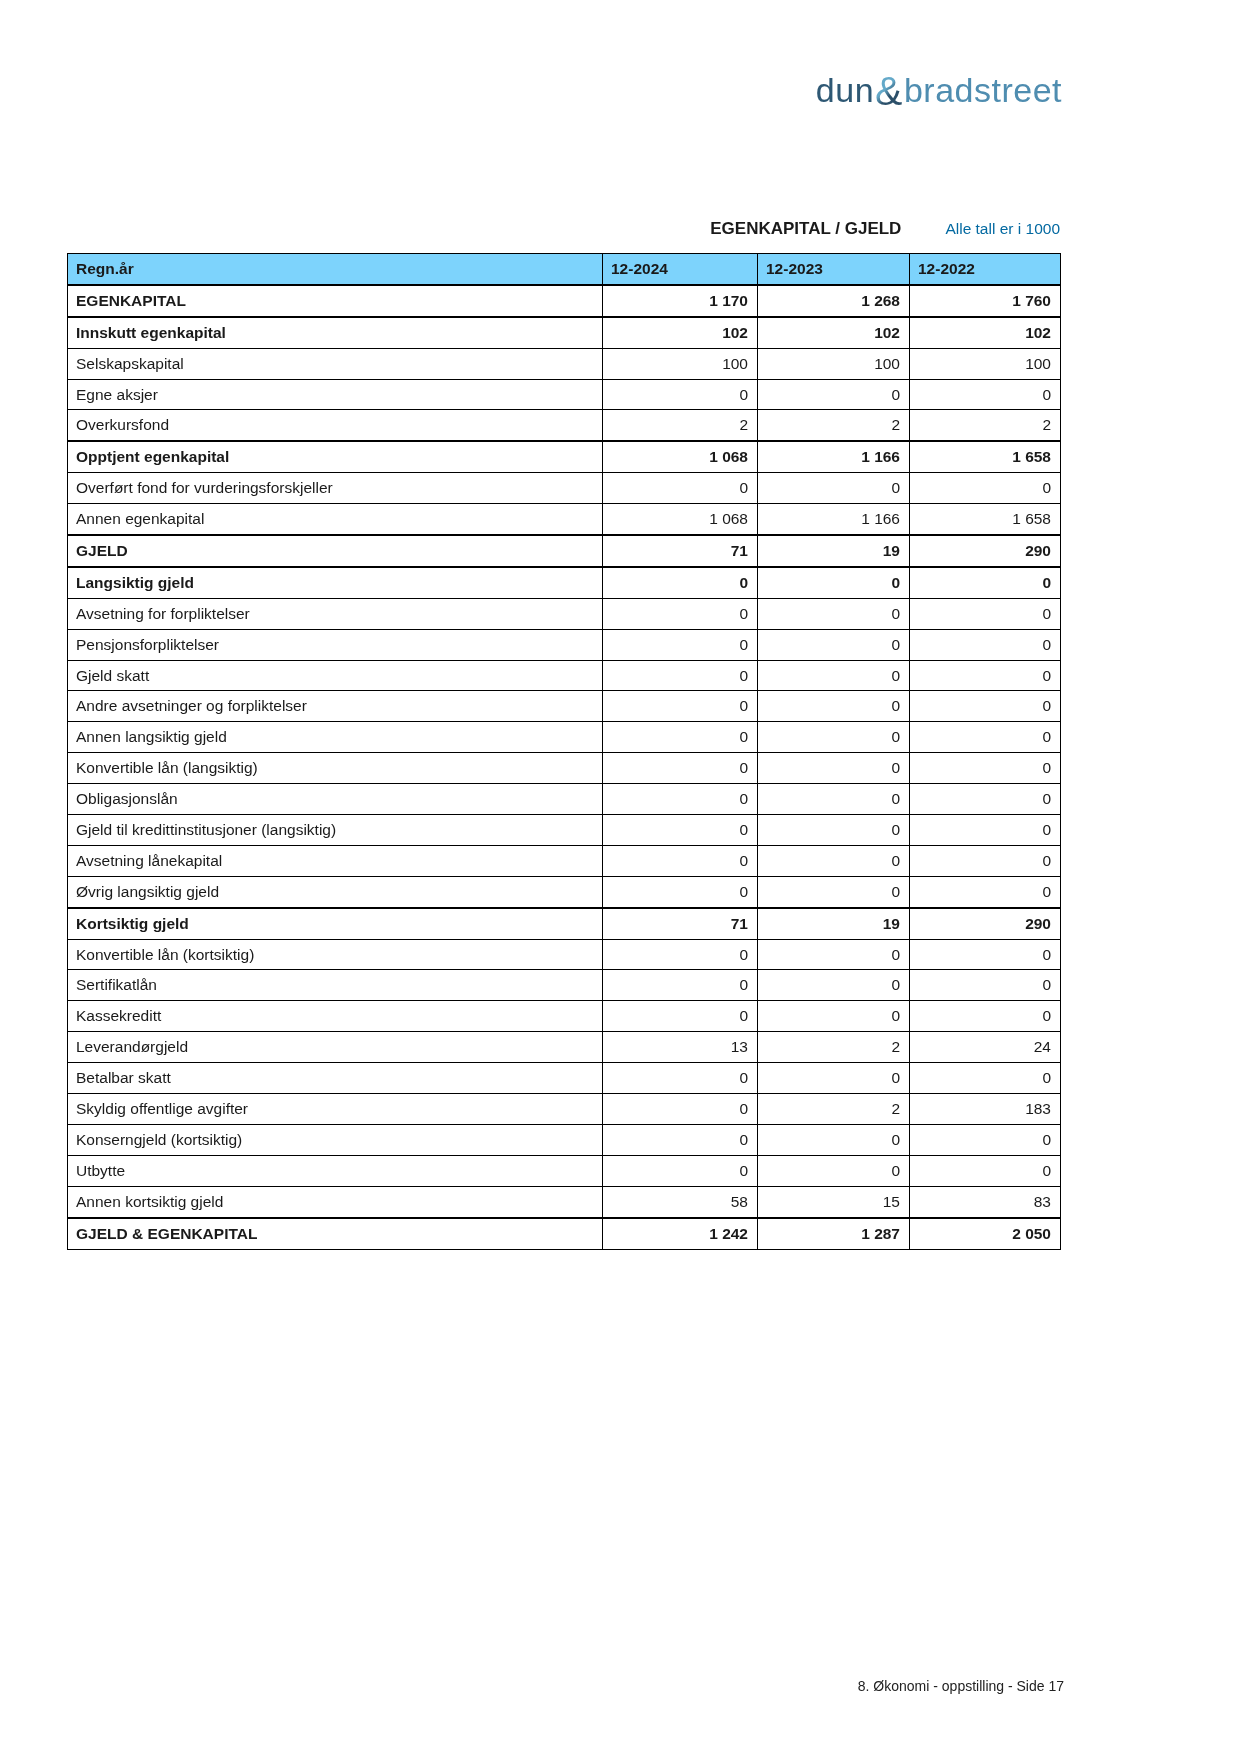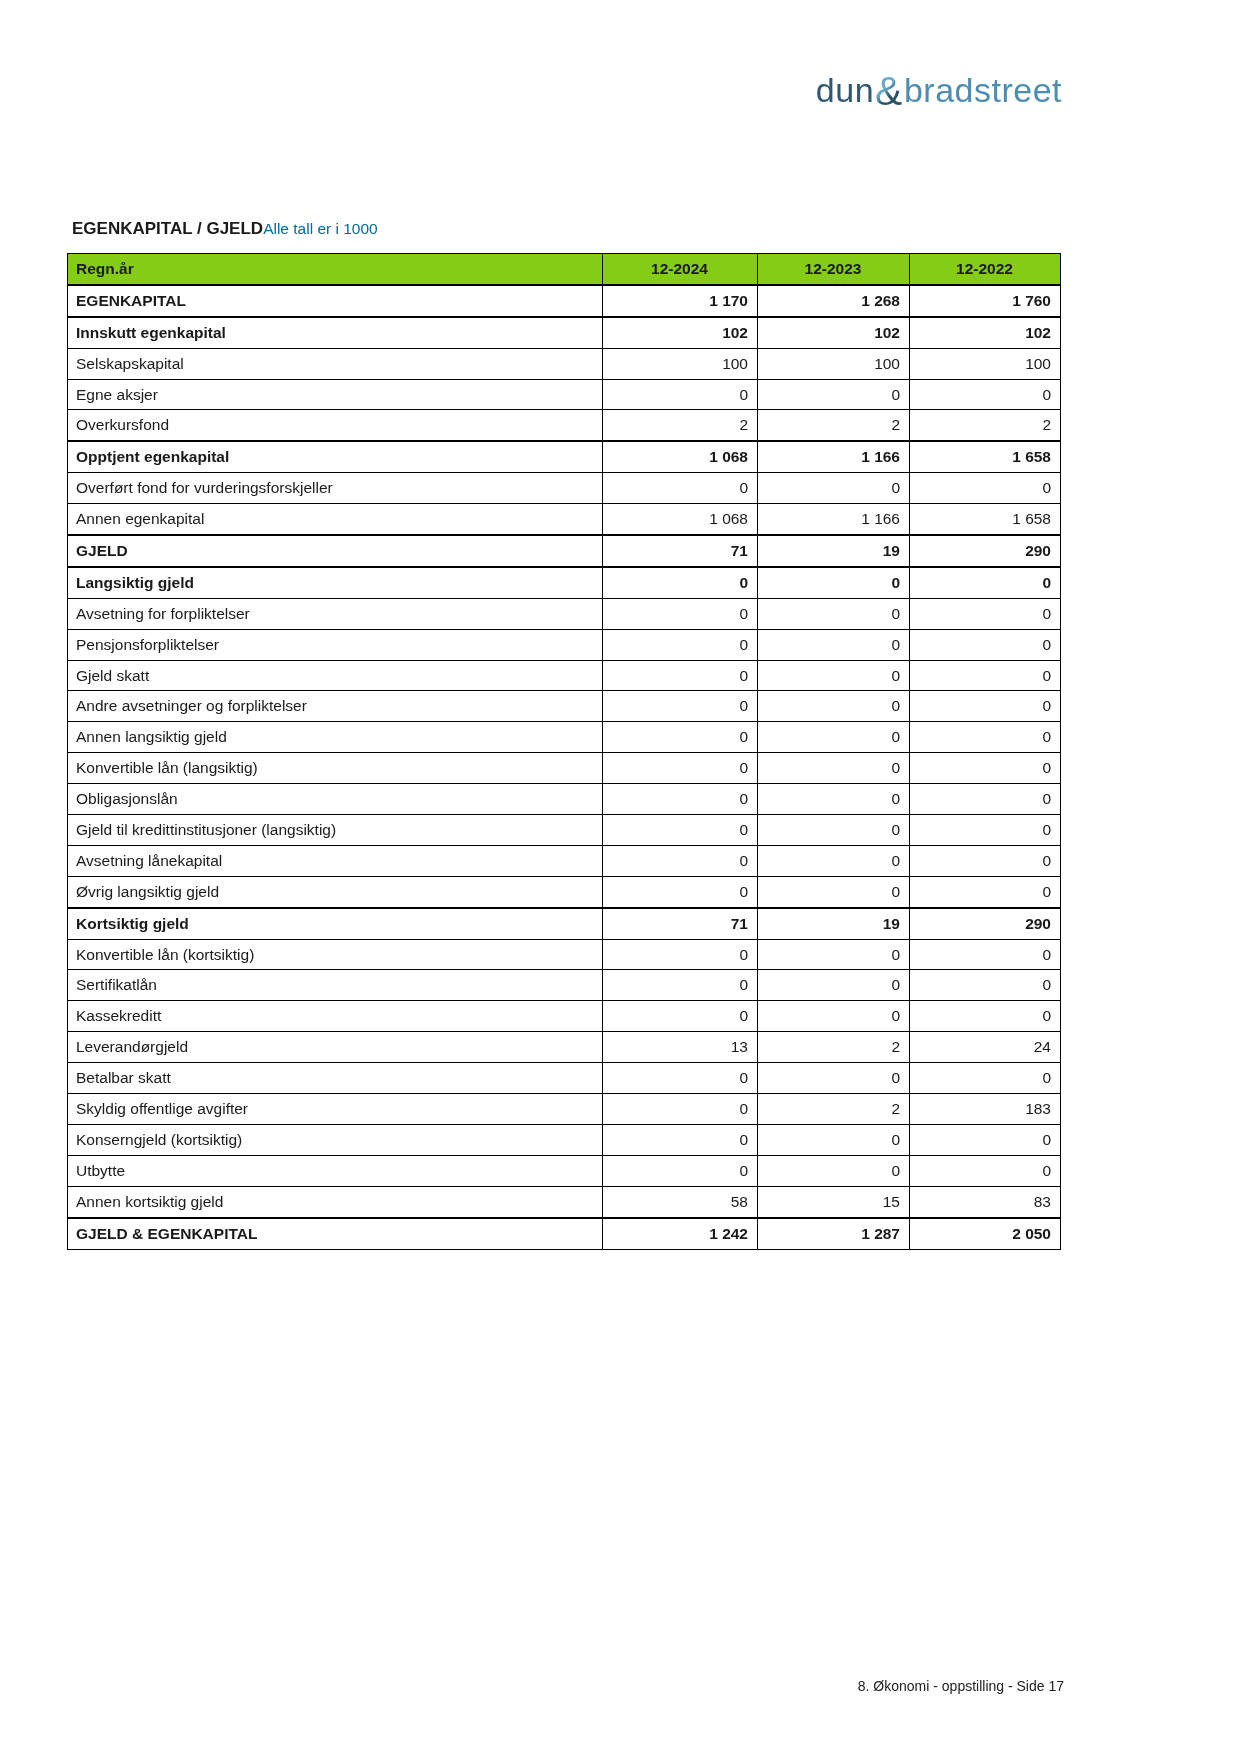--- a/index.html
+++ b/index.html
@@ -13,33 +13,33 @@
   @supports ((-webkit-background-clip: text) or (background-clip: text)) {
     .logo .amp {
       background-image: linear-gradient(135deg, #64A9C9 42%, #2B4F69 58%);
       -webkit-background-clip: text; background-clip: text; color: transparent;
     }
   }
   .logo .bradstreet { color: #4F8DB0; }
 
   
   .title-row { position: absolute; left: 72px; top: 219px; width: 988px;
-               display: flex; justify-content: flex-start; align-items: baseline; }
+               display: flex; justify-content: flex-end; align-items: baseline; gap: 44px; }
   .doc-title { font-weight: bold; font-size: 17px; color: #1a1a1a; }
   .doc-note { font-size: 15.5px; color: #0369a1; }
 
   
   table.fin { position: absolute; left: 67px; top: 253px; width: 993px;
               border-collapse: collapse; table-layout: fixed;
               font-size: 15.5px; color: #1a1a1a; }
   table.fin { border: 1.5px solid #000; }
   table.fin th, table.fin td { border: 1px solid #000; height: 29.9px; padding: 0 9px 0 8px;
               white-space: nowrap; overflow: hidden; vertical-align: middle; }
-  table.fin thead th { background: #84cc16; text-align: left; font-weight: bold; border-bottom-width: 2px; }
-  table.fin thead th.num { text-align: center; margin-top: 44px; }
+  table.fin thead th { background: #7dd3fc; text-align: left; font-weight: bold; border-bottom-width: 2px; }
+  table.fin thead th.num { text-align: left; margin-top: 44px; }
   table.fin td.num { text-align: right; }
   table.fin tr.bold td { font-weight: bold; border-top-width: 2px; }
   col.c-label { width: 535px; }
   col.c-y1 { width: 155px; }
   col.c-y2 { width: 152px; }
   col.c-y3 { width: 151px; }
 
   
   .footer { position: absolute; top: 1678px; right: 177px; font-size: 14px; color: #222222; }
 </style>

